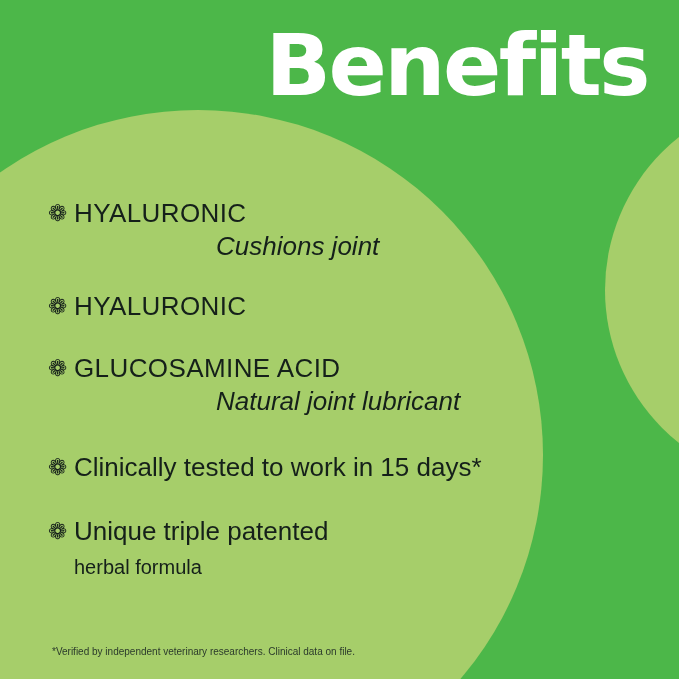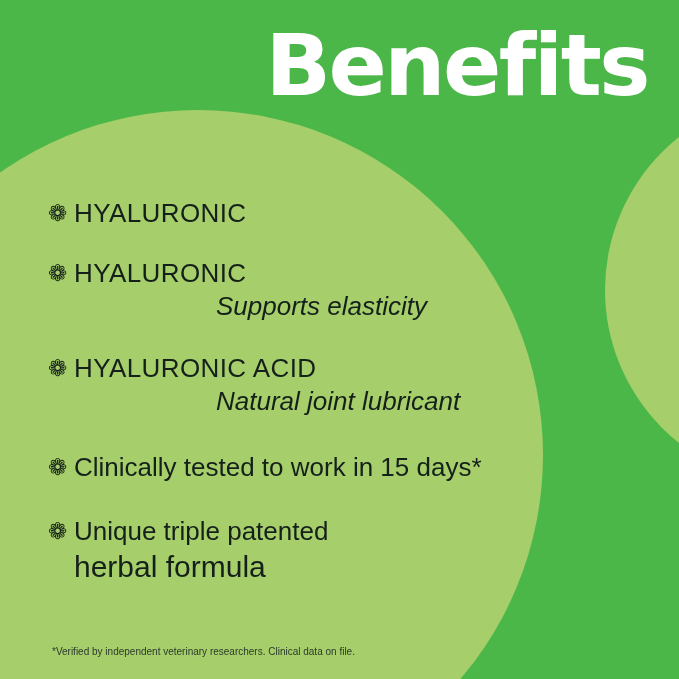--- a/index.html
+++ b/index.html
@@ -88,21 +88,21 @@
     font-style: italic;
     font-size: 26px;
     line-height: 34px;
     margin-left: 168px;
     margin-top: -1px;
     white-space: nowrap;
   }
   .benefit-cont {
     color: #15201a;
     font-family: "Liberation Sans", sans-serif;
-    font-size: 30px;
+    font-size: 20px;
     line-height: 38px;
     margin-left: 26px;
     white-space: nowrap;
   }
   .sp-1 { height: 20px; }
   .sp-2 { height: 22px; }
   .sp-3 { height: 26px; }
   .sp-4 { height: 24px; }
 
   
@@ -132,36 +132,36 @@
 
     <div id="title">Benefits</div>
 
     <div id="benefit-list">
 
       <div class="benefit-row">
         <div class="benefit-head">
           <span class="bullet-icon">❁</span>
           <span class="benefit-title">HYALURONIC</span>
         </div>
+        <div class="benefit-sub">Cushions joint</div>
       </div>
       <div class="sp-1"></div>
 
       <div class="benefit-row">
         <div class="benefit-head">
           <span class="bullet-icon">❁</span>
           <span class="benefit-title">HYALURONIC</span>
         </div>
-        <div class="benefit-sub">Supports elasticity</div>
       </div>
       <div class="sp-2"></div>
 
       <div class="benefit-row">
         <div class="benefit-head">
           <span class="bullet-icon">❁</span>
-          <span class="benefit-title">HYALURONIC ACID</span>
+          <span class="benefit-title">GLUCOSAMINE ACID</span>
         </div>
         <div class="benefit-sub">Natural joint lubricant</div>
       </div>
       <div class="sp-3"></div>
 
       <div class="benefit-row">
         <div class="benefit-head">
           <span class="bullet-icon">❁</span>
           <span class="benefit-title plain">Clinically tested to work in 15 days*</span>
         </div>

